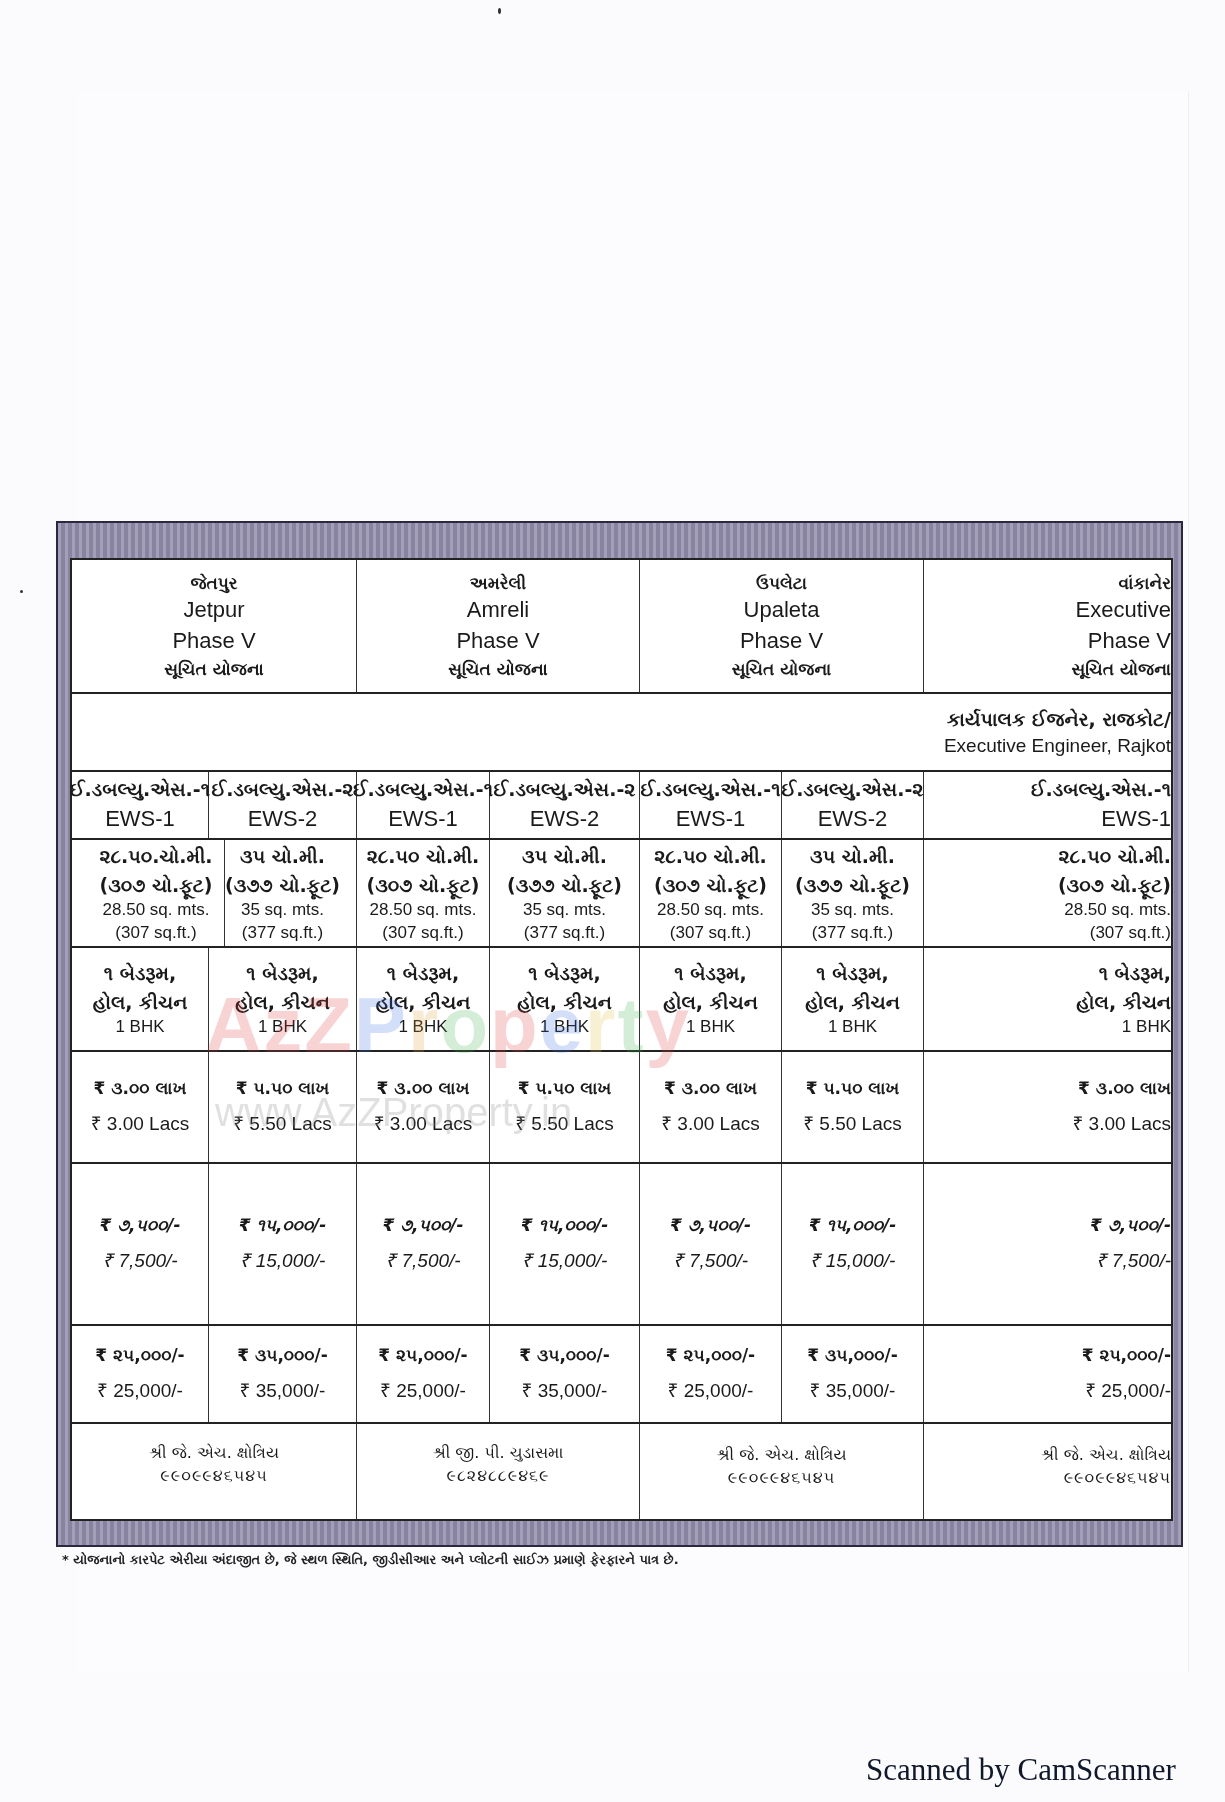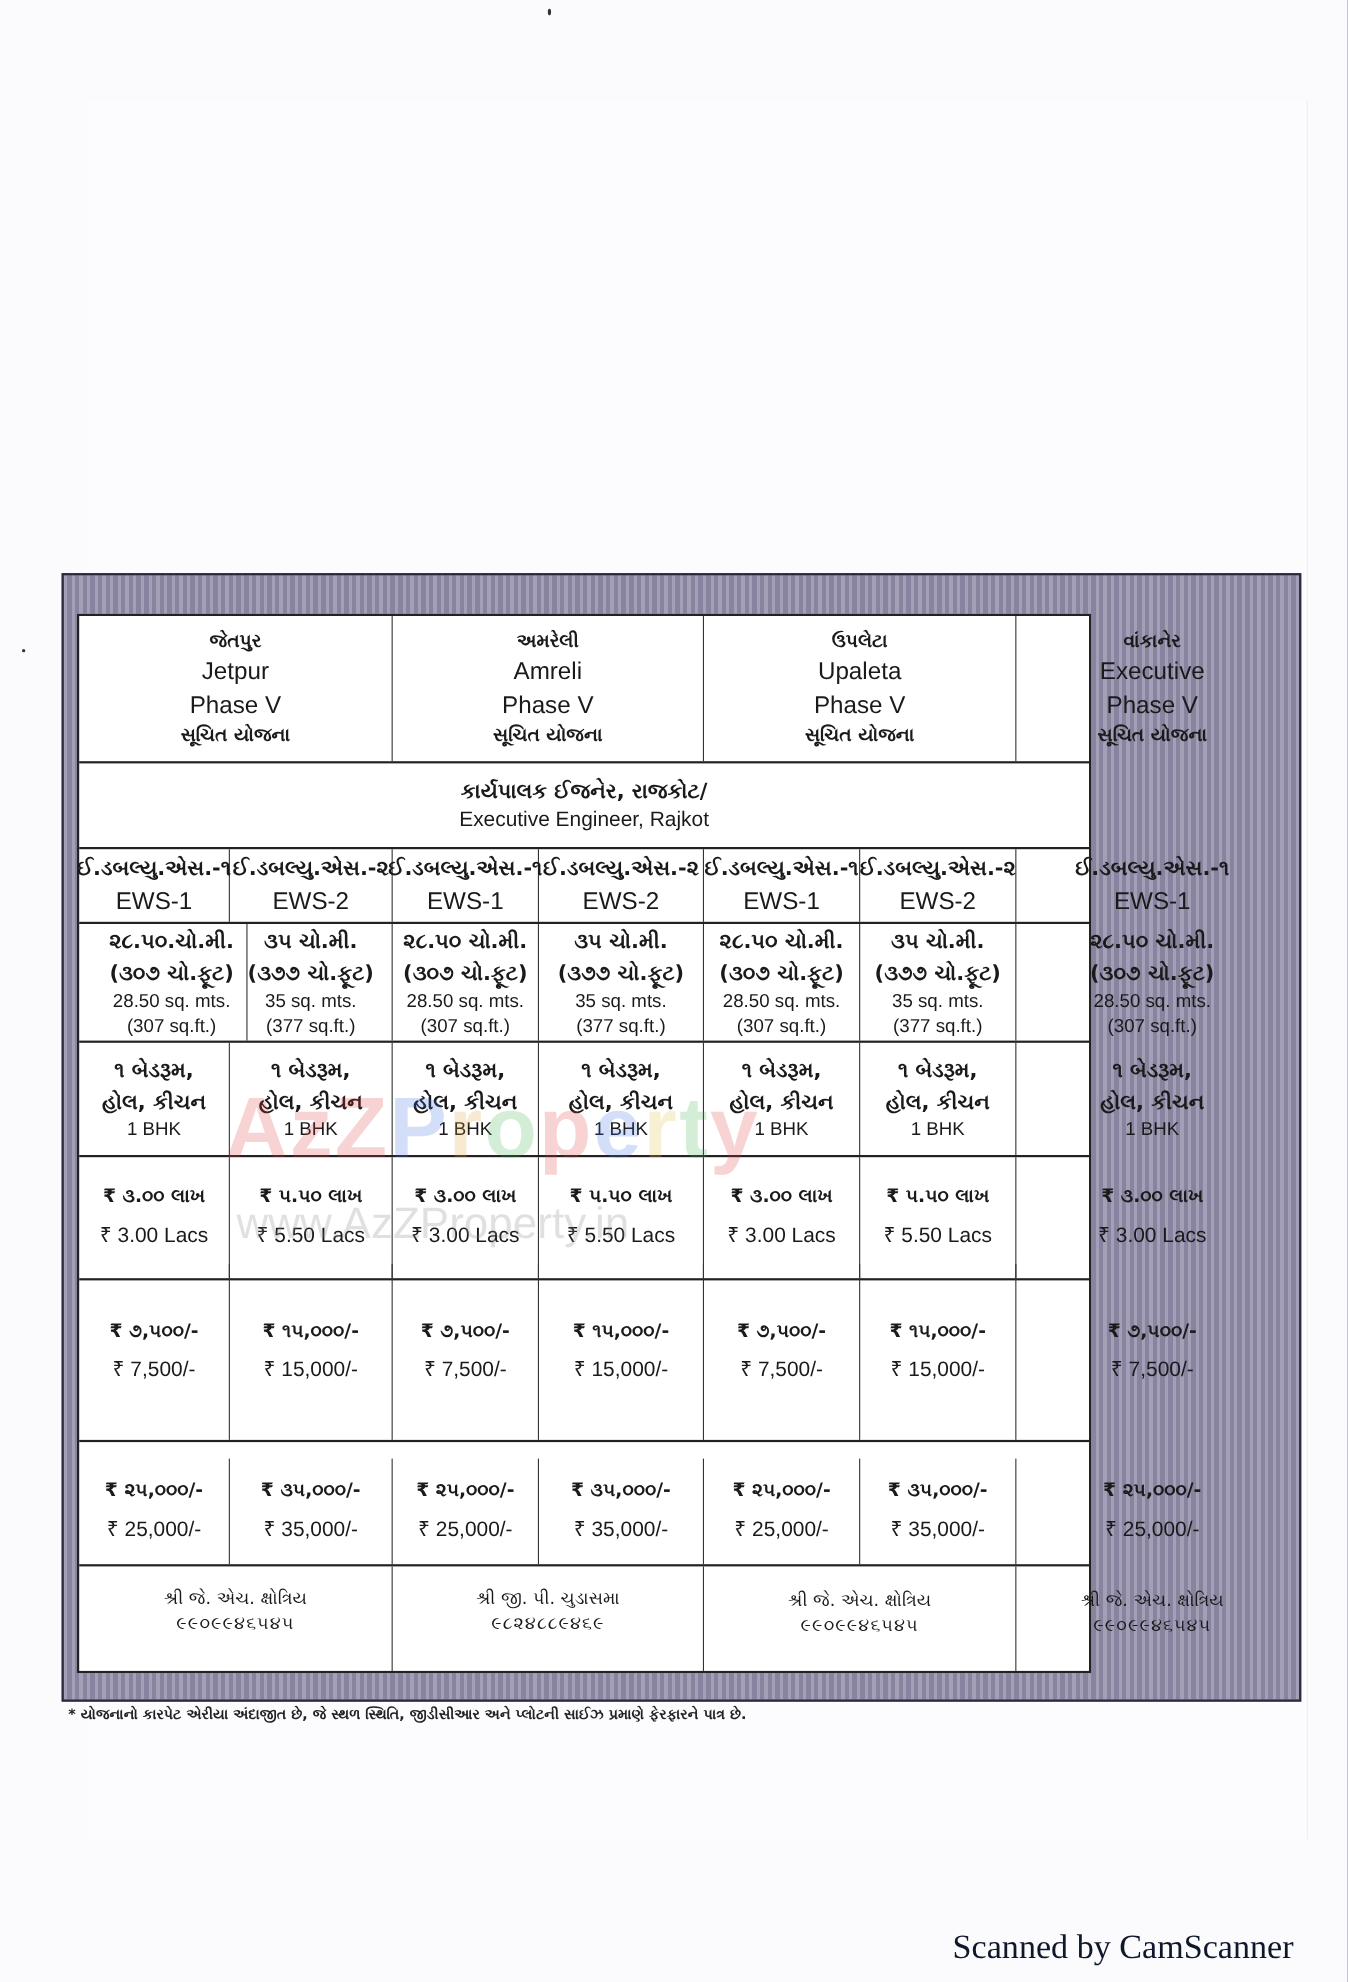--- a/index.html
+++ b/index.html
@@ -13,32 +13,32 @@
     position:absolute; left:78px; top:92px; width:1110px; height:1580px;
     background:#fcfcfe; border-right:1px solid #eceef3;
   }
   .frame {
     position:absolute; left:56px; top:521px; width:1127px; height:1026px;
     background:#8f8aa8;
     background-image: repeating-linear-gradient(90deg, rgba(255,255,255,0.18) 0 3px, rgba(0,0,0,0.05) 3px 7px);
     border:2px solid #2d2840; box-sizing:border-box;
   }
   .tbl {
-    position:absolute; left:70px; top:558px; width:922px; height:963px;
+    position:absolute; left:70px; top:558px; width:1103px; height:963px;
     background:#ffffff; border:2px solid #222;
     box-sizing:border-box;
   }
   .row { position:absolute; left:0; width:100%; border-bottom:2px solid #222; box-sizing:border-box; }
   .cell {
     position:absolute; top:0; height:100%;
     border-right:1.5px solid #333; box-sizing:border-box;
     display:flex; flex-direction:column; align-items:center; justify-content:center;
     text-align:center;
   }
-  .cell.last { border-right:none; }
+  .cell.last { border-right:none;align-items:flex-end; }
   .gu { font-family:"DejaVu Sans", sans-serif; font-weight:bold; font-size:17px; line-height:1.45; }
   .gu-sm { font-family:"DejaVu Sans", sans-serif; font-weight:bold; font-size:19px; line-height:1.5; }
   .en { font-family:"Liberation Sans", sans-serif; font-size:22px; line-height:1.4; }
   .en-md { font-family:"Liberation Sans", sans-serif; font-size:19px; line-height:1.3; }
   .en-sm { font-family:"Liberation Sans", sans-serif; font-size:17px; line-height:1.3; }
   .price { font-family:"Liberation Sans", sans-serif; font-size:19px; line-height:2; }
   .price-gu { font-family:"DejaVu Sans", sans-serif; font-weight:bold; font-size:17px; line-height:2; }
   .contact-name { font-family:"DejaVu Sans", sans-serif; font-size:16px; line-height:1.6; }
   .contact-phone { font-family:"DejaVu Sans", sans-serif; font-size:16px; letter-spacing:1px; }
   .watermark {
@@ -257,21 +257,21 @@
     <div class="cell" style="left:710px;width:142px;">
         <div class="price-gu">₹ ૫.૫૦ લાખ</div>
         <div class="price">₹ 5.50 Lacs</div>
       </div>
     <div class="cell last" style="left:852px;width:247px;">
         <div class="price-gu">₹ ૩.૦૦ લાખ</div>
         <div class="price">₹ 3.00 Lacs</div>
       </div>
   </div>
 
-  <div class="row" style="top:589px;height:162px;">
+  <div class="row" style="top:604px;height:162px;font-style:italic;">
     <div class="cell" style="left:0;width:137px;">
         <div class="price-gu">₹ ૭,૫૦૦/-</div>
         <div class="price">₹ 7,500/-</div>
       </div>
     <div class="cell" style="left:137px;width:148px;">
         <div class="price-gu">₹ ૧૫,૦૦૦/-</div>
         <div class="price">₹ 15,000/-</div>
       </div>
     <div class="cell" style="left:285px;width:133px;">
         <div class="price-gu">₹ ૭,૫૦૦/-</div>

